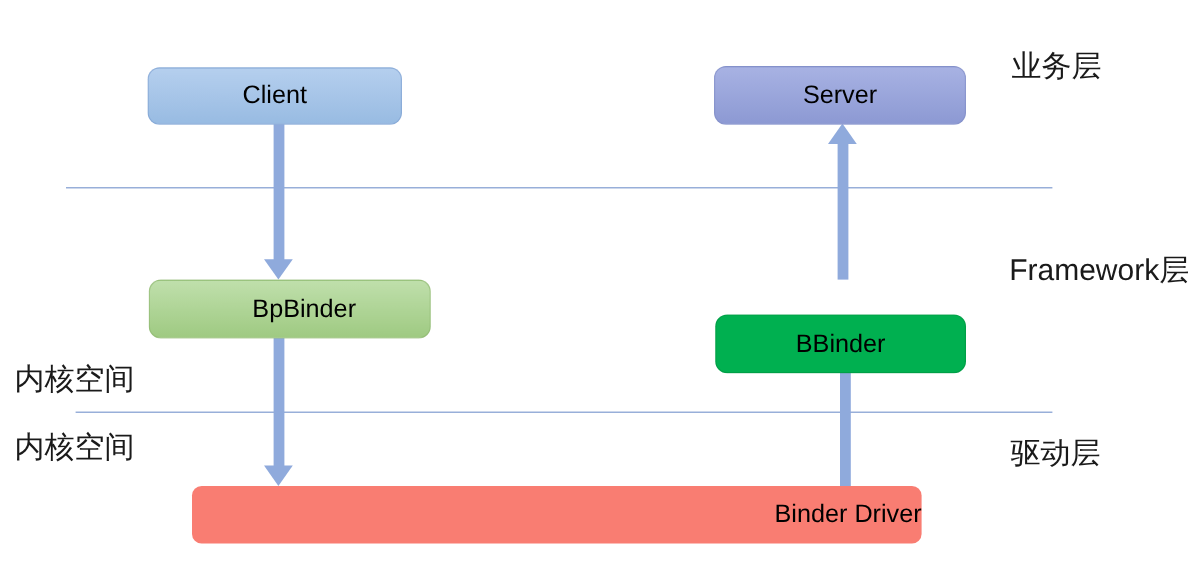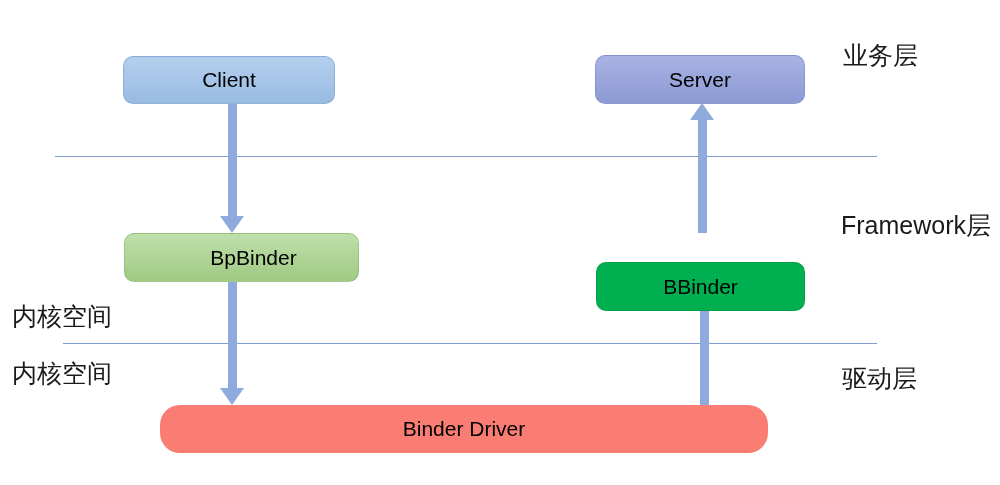--- a/index.html
+++ b/index.html
@@ -28,22 +28,23 @@
     border:1px solid rgba(140,180,110,.55);
     padding-left:24px;
   }
   .node-bbinder{
     left:596px;top:233px;width:207px;height:47px;
     background:var(--bbinder-fill,#00b050);
     border:1px solid rgba(0,150,65,.6);
     margin-top:29px;
   }
   .node-driver{
-    left:160px;top:405px;width:608px;height:48px;border-radius:20px;
+    left:160px;top:405px;width:608px;height:48px;border-radius:8px;
     background:var(--binder-driver-fill,#f97d72);
+    justify-content:flex-end;
   }
   .divider{
     position:absolute;height:0;border-top:1px solid var(--divider-line,#7f9cd0);
   }
   .divider-1{left:55px;top:156px;width:822px;}
   .divider-2{left:63px;top:343px;width:814px;}
   .arrow-stem{position:absolute;width:9px;background:var(--arrow,#8faadc);}
   .arrow-head{position:absolute;width:0;height:0;
     border-left:12px solid transparent;border-right:12px solid transparent;}
   .head-down{border-top:17px solid var(--arrow,#8faadc);}

